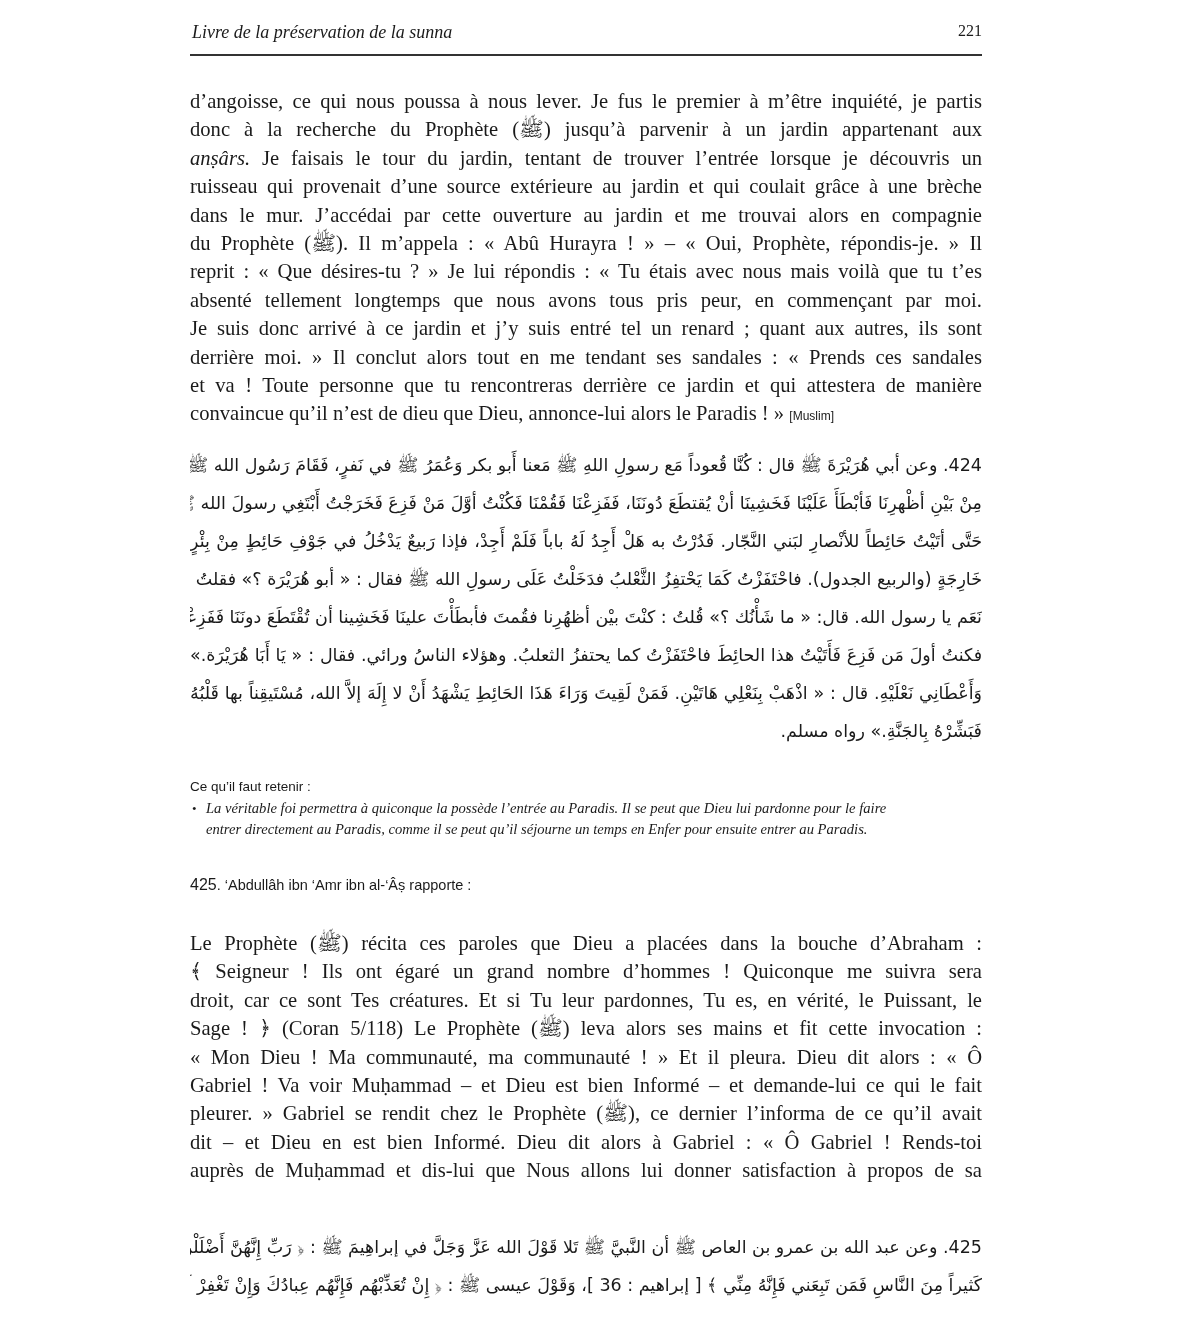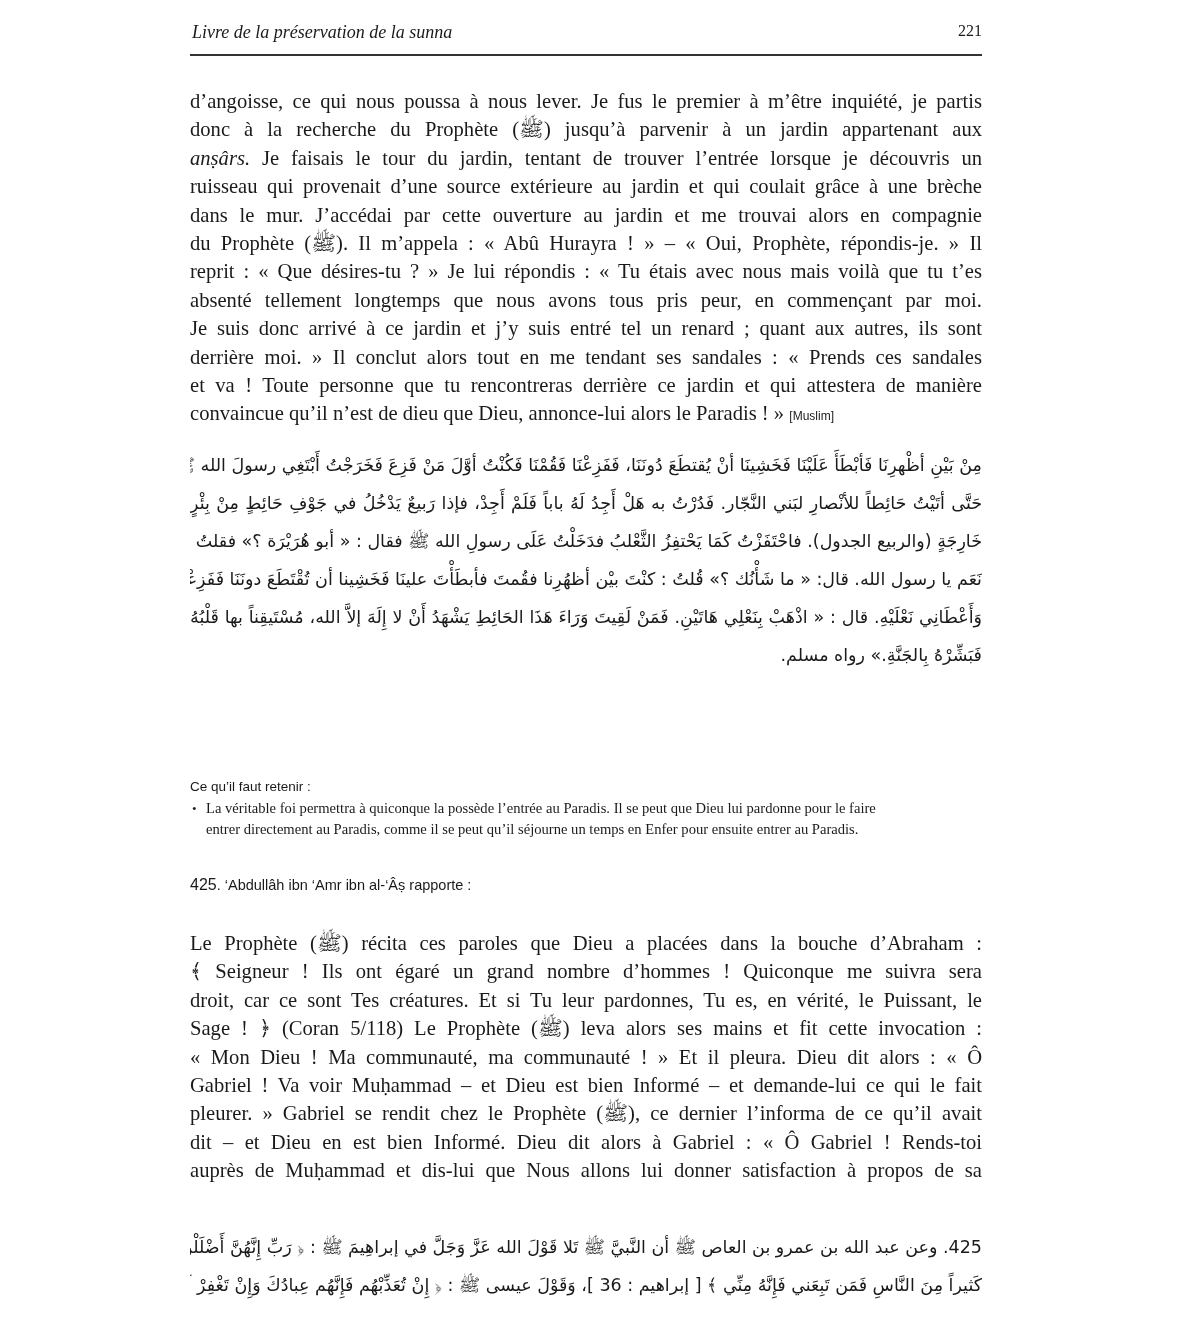--- a/index.html
+++ b/index.html
@@ -13,21 +13,21 @@
   .fr .line.last { text-align-last: left; }
   .ref { font-family: "Liberation Sans", sans-serif; font-size: 12px; }
   .ar { font-family: "DejaVu Sans", sans-serif; font-size: 17.5px; line-height: 38px; direction: rtl; text-align: justify; }
   .ar .line { display: block; text-align-last: justify; white-space: nowrap; overflow: hidden; }
   .ar .line.last { text-align-last: right; }
   .block1 { position: absolute; top: 87px; left: 0; width: 792px; }
   .arabic1 { position: absolute; top: 446px; left: 0; width: 792px; }
   .retain { position: absolute; top: 779px; left: 0; width: 792px; }
   .retain-title { font-family: "Liberation Sans", sans-serif; font-size: 13.5px; margin: 0 0 4px 0; }
   .retain-item { font-family: "Liberation Serif", serif; font-size: 14.6px; line-height: 21px; padding-left: 16px; position: relative; }
-  .retain-item .line { display: block; white-space: nowrap; }
+  .retain-item .line { display: block; white-space: nowrap; font-style: italic; }
   .bullet { position: absolute; left: 2px; top: 0; font-size: 13px; }
   .h425 { position: absolute; top: 876px; left: 0; width: 792px; font-family: "Liberation Sans", sans-serif; font-size: 14.5px; }
   .h425 .num { font-weight: normal; font-size: 16px; }
   .block2 { position: absolute; top: 903px; left: 0; width: 792px; margin-top: 26px; }
   .arabic2 { position: absolute; top: 1228px; left: 0; width: 792px; }
 </style>
 </head>
 <body>
 
 <div class="page">
@@ -46,24 +46,26 @@
     <span class="line">du Prophète (ﷺ). Il m’appela : « Abû Hurayra ! » – « Oui, Prophète, répondis-je. » Il</span>
     <span class="line">reprit : « Que désires-tu ? » Je lui répondis : « Tu étais avec nous mais voilà que tu t’es</span>
     <span class="line">absenté tellement longtemps que nous avons tous pris peur, en commençant par moi.</span>
     <span class="line">Je suis donc arrivé à ce jardin et j’y suis entré tel un renard ; quant aux autres, ils sont</span>
     <span class="line">derrière moi. » Il conclut alors tout en me tendant ses sandales : « Prends ces sandales</span>
     <span class="line">et va ! Toute personne que tu rencontreras derrière ce jardin et qui attestera de manière</span>
     <span class="line last"><span>convaincue qu’il n’est de dieu que Dieu, annonce-lui alors le Paradis ! »</span> <span class="ref">[Muslim]</span></span>
   </div>
 
   <div class="arabic1 ar">
+    <span class="line">424. وعن أبي هُرَيْرَةَ ﷺ قال : كُنَّا قُعوداً مَع رسولِ اللهِ ﷺ مَعنا أَبو بكر وَعُمَرُ ﷺ في نَفرٍ، فَقَامَ رَسُول الله ﷺ</span>
     <span class="line">مِنْ بَيْنِ أظْهرِنَا فَأبْطَأَ عَلَيْنَا فَخَشِينَا أنْ يُقتطَعَ دُونَنَا، فَفَزِعْنَا فَقُمْنَا فَكُنْتُ أوَّلَ مَنْ فَزِعَ فَخَرَجْتُ أَبْتَغِي رسولَ الله ﷺ ،</span>
     <span class="line">حَتَّى أتَيْتُ حَائِطاً للأنْصارِ لبَني النَّجّار. فَدُرْتُ به هَلْ أَجِدُ لَهُ باباً فَلَمْ أَجِدْ، فإذا رَبيعٌ يَدْخُلُ في جَوْفِ حَائِطٍ مِنْ بِئْرٍ</span>
     <span class="line">خَارِجَةٍ (والربيع الجدول). فاحْتَفَزْتُ كَمَا يَحْتفِزُ الثَّعْلبُ فدَخَلْتُ عَلَى رسولِ الله ﷺ فقال : « أبو هُرَيْرَة ؟» فقلتُ :</span>
     <span class="line">نَعَم يا رسول الله. قال: « ما شَأْنُك ؟» قُلتُ : كنْتَ بيْن أظهُرِنا فقُمتَ فأبطَأْتَ علينَا فَخَشِينا أن تُقْتَطَعَ دونَنَا فَفَزِعْنا.</span>
+    <span class="line">فكنتُ أولَ مَن فَزِعَ فَأَتَيْتُ هذا الحائِطَ فاحْتَفَزْتُ كما يحتفزُ الثعلبُ. وهؤلاء الناسُ ورائي. فقال : « يَا أَبَا هُرَيْرَة.»</span>
     <span class="line">وَأَعْطَانِي نَعْلَيْهِ. قال : « اذْهَبْ بِنَعْلِي هَاتَيْنِ. فَمَنْ لَقِيتَ وَرَاءَ هَذَا الحَائِطِ يَشْهَدُ أَنْ لا إِلَهَ إلاَّ الله، مُسْتَيقِناً بها قَلْبُهُ</span>
     <span class="line last">فَبَشِّرْهُ بِالجَنَّةِ.» رواه مسلم.</span>
   </div>
 
   <div class="retain">
     <div class="retain-title">Ce qu’il faut retenir :</div>
     <div class="retain-item">
       <span class="bullet">•</span>
       <span class="line">La véritable foi permettra à quiconque la possède l’entrée au Paradis. Il se peut que Dieu lui pardonne pour le faire</span>
       <span class="line">entrer directement au Paradis, comme il se peut qu’il séjourne un temps en Enfer pour ensuite entrer au Paradis.</span>

